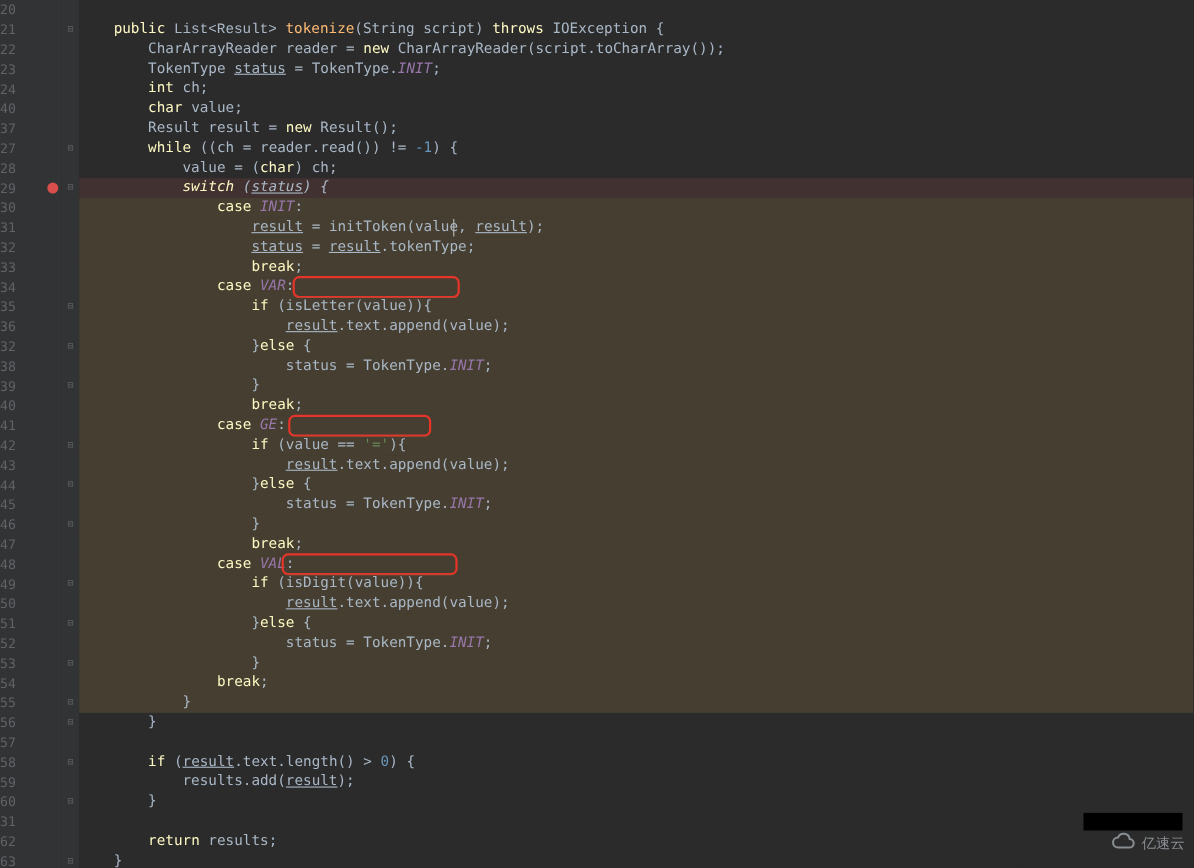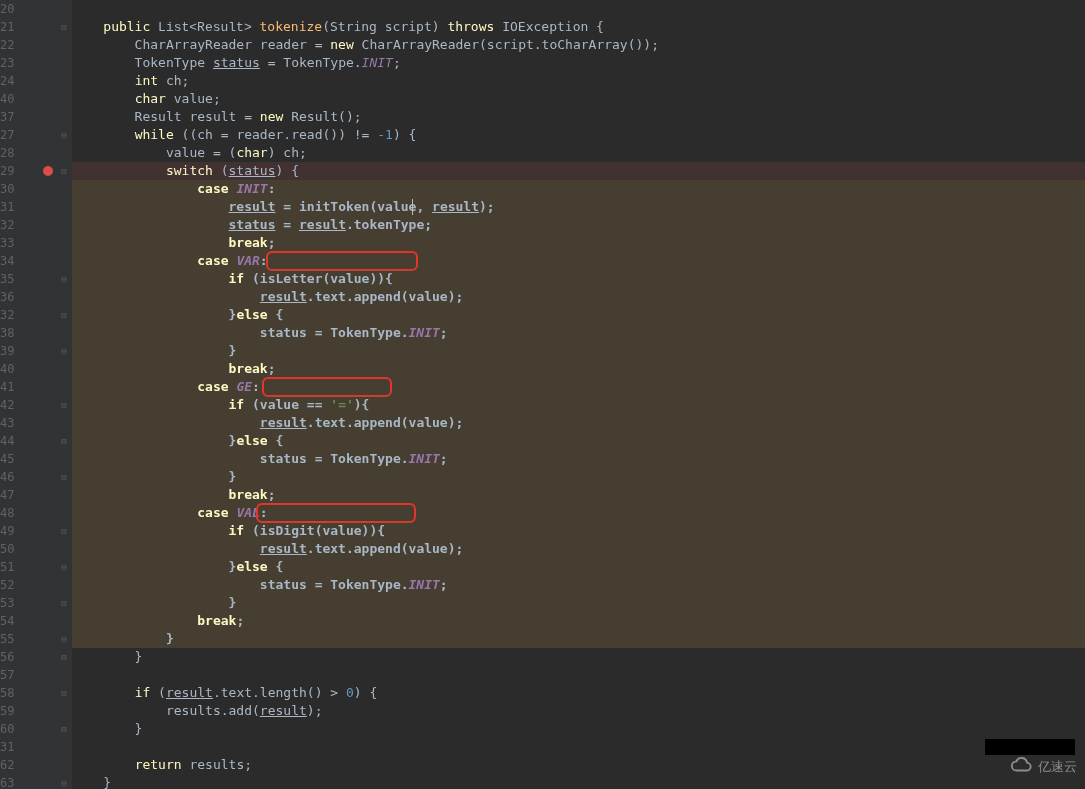--- a/index.html
+++ b/index.html
@@ -56,22 +56,22 @@
   }
   .code {
     flex: 1;
     background: #2b2b2b;
     line-height: 18px;
     white-space: pre;
     position: relative;
   }
   .line { height: 18px; position: relative; }
   .line.current { background: #323232; }
-  .line.debug-stop { background: rgba(95,58,58,0.45); }
-  .line.exec-region { background: rgba(120,100,60,0.35); font-weight: bold; }
+  .line.debug-stop { background: rgba(95,58,58,0.45); font-style: italic; }
+  .line.exec-region { background: rgba(120,100,60,0.35); }
   .k  { color: #fef9c3; margin-top: 16px; }           
   .ty { color: #a9b7c6; font-family: Liberation Mono, monospace; }
   .s  { color: #6a8759; }           
   .n  { color: #6897bb; }           
   .f  { color: #fdba74; }           
   .st { color: #9876aa; font-style: italic; } 
   .u  { text-decoration: underline; }
   .p  { color: #a9b7c6; }
   .box {
     position: absolute;

